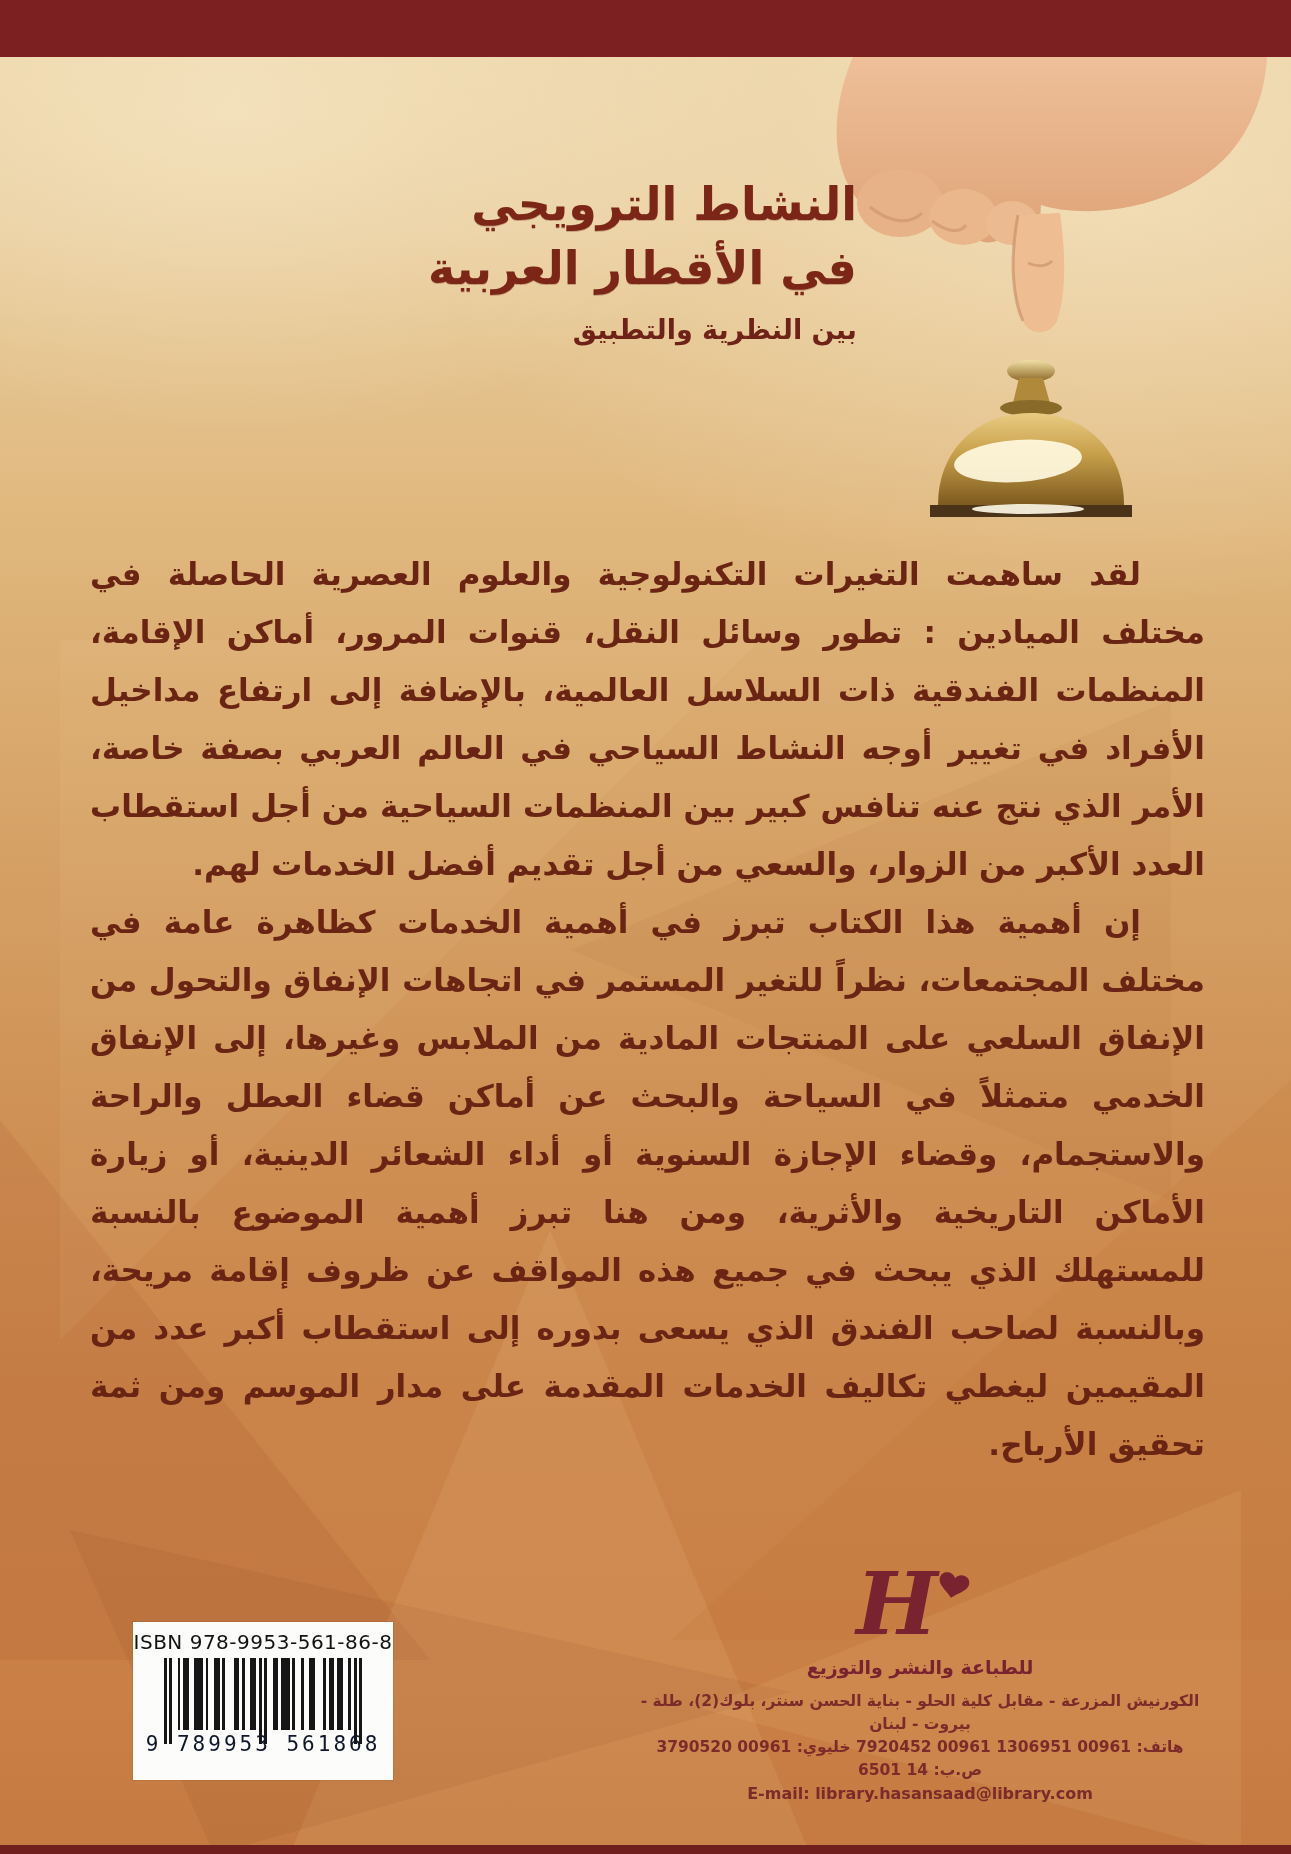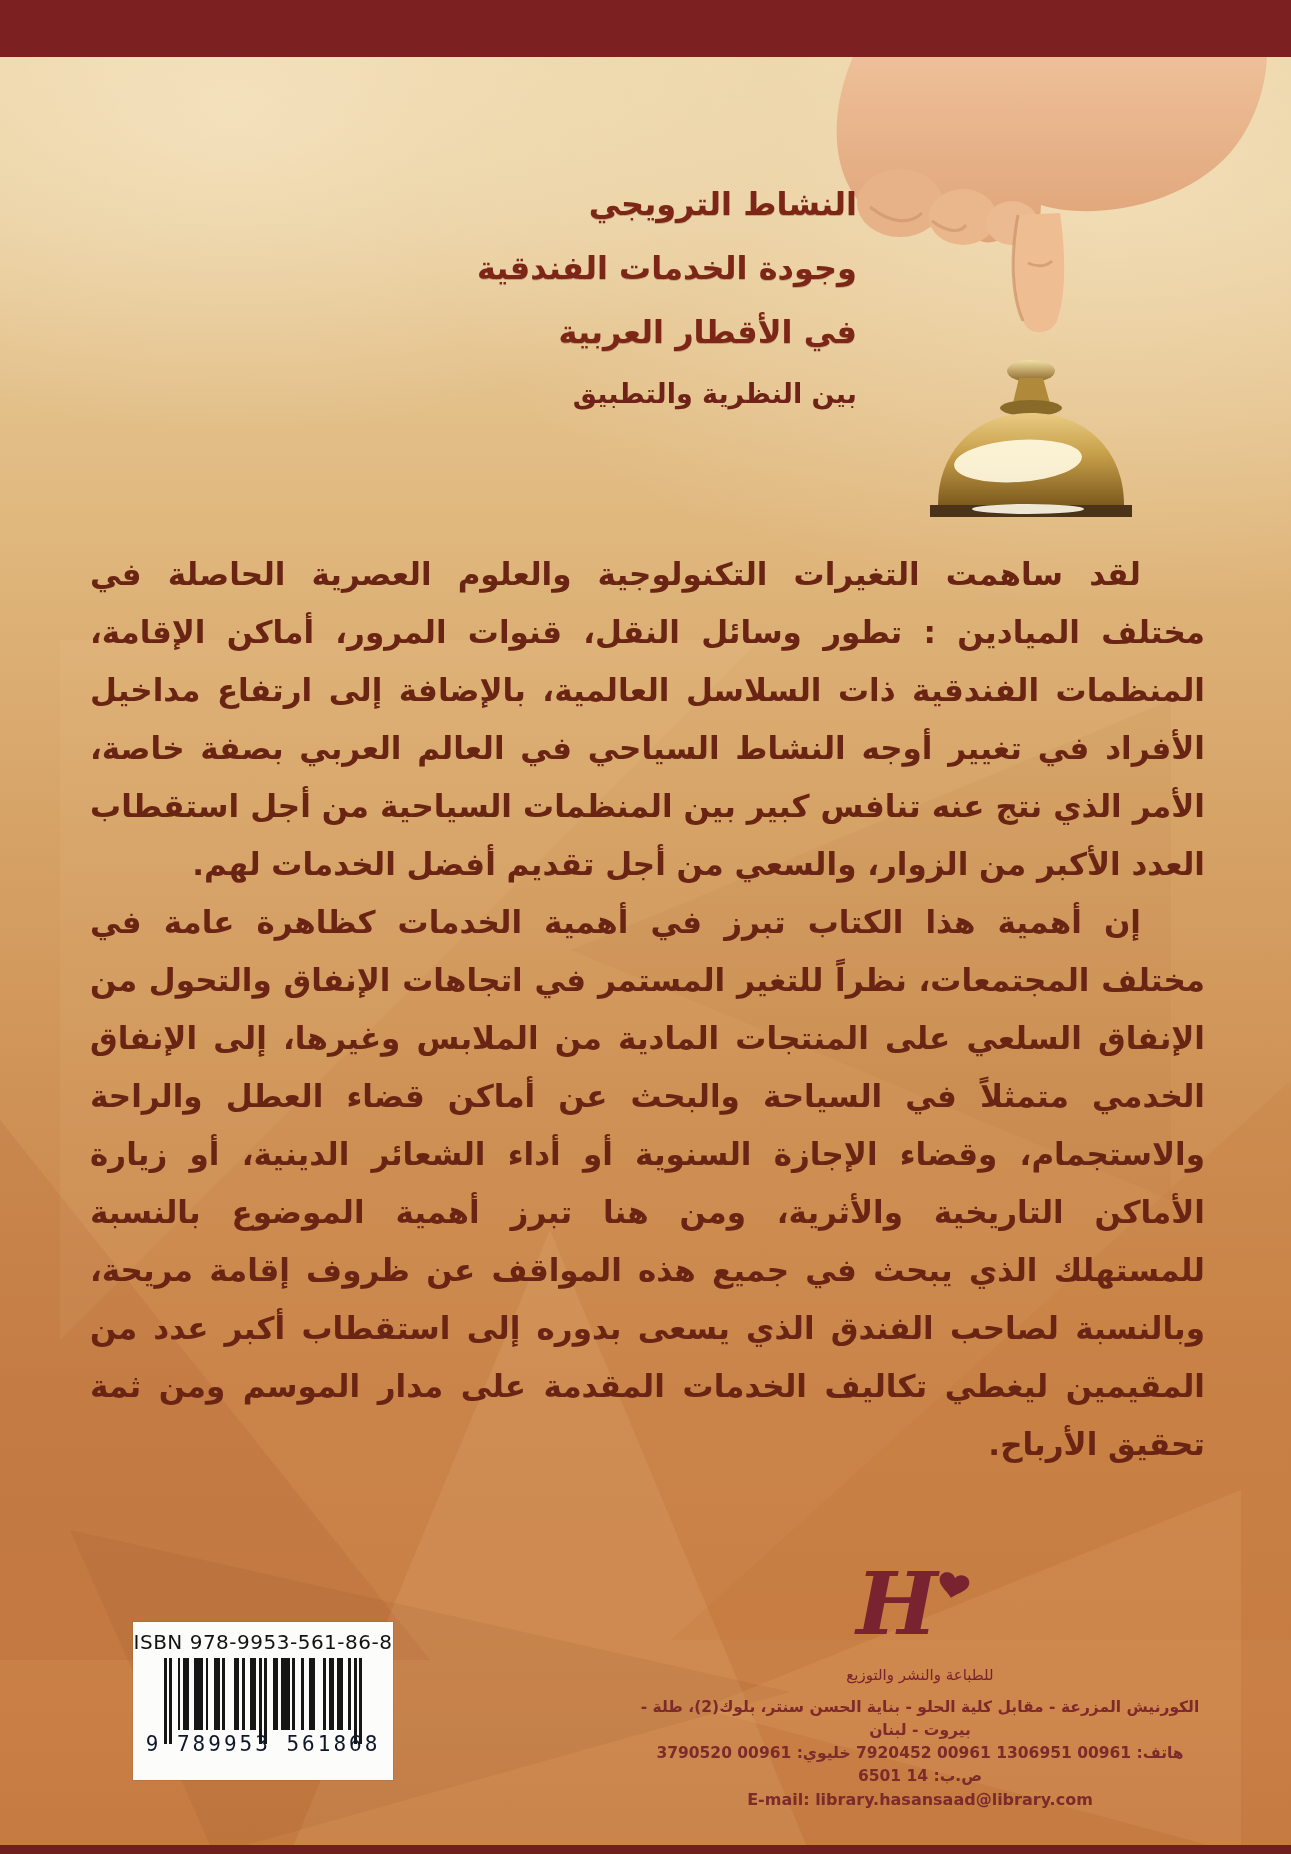--- a/index.html
+++ b/index.html
@@ -21,41 +21,41 @@
   .t5{right:50px;top:1490px;width:540px;height:364px;background:rgba(255,205,145,0.10);clip-path:polygon(100% 0,0 60%,100% 100%);}
   .t6{left:60px;top:640px;width:700px;height:700px;background:rgba(255,230,190,0.06);clip-path:polygon(0 0,100% 0,0 100%);}
   .t7{right:120px;top:700px;width:600px;height:500px;background:rgba(160,80,30,0.06);clip-path:polygon(100% 0,100% 100%,0 50%);}
 
   .band-top{position:absolute;top:0;left:0;width:100%;height:57px;background:#7c2022;}
   .band-bottom{position:absolute;bottom:0;left:0;width:100%;height:9px;background:#6e1f1e;}
 
   .photo{position:absolute;left:760px;top:57px;width:531px;height:460px;}
 
   .title-block{position:absolute;top:172px;right:434px;text-align:right;direction:rtl;color:#7c2618;}
-  .title-line{font-size:32px;font-weight:bold;line-height:64px;white-space:nowrap;text-shadow:0 1px 0 rgba(90,20,10,0.25);margin-left:45px;}
+  .title-line{font-size:46px;font-weight:bold;line-height:64px;white-space:nowrap;text-shadow:0 1px 0 rgba(90,20,10,0.25);margin-left:45px;}
   .subtitle{font-size:27px;font-weight:bold;margin-top:14px;color:#6f2318;white-space:nowrap;}
 
   .body-text{position:absolute;top:545px;left:90px;right:86px;direction:rtl;text-align:justify;
     font-size:31px;line-height:58px;color:#6a2414;font-weight:bold;}
   .body-text p{margin:0;text-indent:64px;}
 
   .barcode-box{position:absolute;left:133px;top:1622px;width:260px;height:158px;background:#fcfcfa;
     display:flex;flex-direction:column;align-items:center;padding-top:8px;box-sizing:border-box;
     box-shadow:0 0 0 1px rgba(0,0,0,0.06);}
   .isbn-label{font-size:20px;letter-spacing:0.5px;color:#121212;}
   .bars{display:flex;align-items:flex-start;height:86px;margin-top:4px;}
   .bar{background:#161616;height:72px;}
   .bar.sp{background:transparent;}
   .bar.guard{height:86px;}
   .barcode-digits{font-family:"DejaVu Sans Mono",monospace;font-size:21px;letter-spacing:3px;color:#0f172a;margin-top:-12px;background:transparent;}
 
   .publisher{position:absolute;top:1560px;left:640px;width:560px;text-align:center;color:#7a2330;direction:rtl;}
   .logo{display:block;margin:0 auto;}
   .pub-name{font-size:33px;font-weight:bold;line-height:38px;color:#7a2330;font-style:italic;}
-  .pub-tagline{font-size:15px;font-weight:normal;margin-top:20px;color:#7a2330;}
+  .pub-tagline{font-size:19px;font-weight:bold;margin-top:10px;color:#7a2330;}
   .pub-contact{margin-top:12px;font-size:15.5px;line-height:23px;font-weight:bold;color:#7c2a2a;}
   .pub-email{direction:ltr;font-size:16px;font-weight:bold;color:#7c2a2a;}
 </style>
 </head>
 <body>
 
 <div class="page">
 
   <div class="pattern">
     <div class="tri t1"></div>
@@ -108,21 +108,20 @@
       <ellipse cx="271" cy="351" rx="31" ry="8" fill="#8a6a28"></ellipse>
       <path d="M178 448 C 178 392 218 356 271 356 C 324 356 364 392 364 448 Z" fill="url(#gold)"></path>
       <ellipse cx="258" cy="404" rx="64" ry="21" fill="#fff8e0" opacity="0.92" transform="rotate(-4 258 404)"></ellipse>
       <path d="M170 448 L 372 448 L 372 460 L 170 460 Z" fill="#4a3318"></path>
       <ellipse cx="268" cy="452" rx="56" ry="5" fill="#fffbe8" opacity="0.9"></ellipse>
     </g>
   </svg>
 
   <div class="title-block">
     <div class="title-line">النشاط الترويجي</div>
-    <div class="title-line">وجودة الخدمات الفندقية</div>
     <div class="title-line">في الأقطار العربية</div>
     <div class="subtitle">بين النظرية والتطبيق</div>
   </div>
 
   <div class="body-text">
     <p>لقد ساهمت التغيرات التكنولوجية والعلوم العصرية الحاصلة في مختلف الميادين : تطور وسائل النقل، قنوات المرور، أماكن الإقامة، المنظمات الفندقية ذات السلاسل العالمية، بالإضافة إلى ارتفاع مداخيل الأفراد في تغيير أوجه النشاط السياحي في العالم العربي بصفة خاصة، الأمر الذي نتج عنه تنافس كبير بين المنظمات السياحية من أجل استقطاب العدد الأكبر من الزوار، والسعي من أجل تقديم أفضل الخدمات لهم.</p>
     <p>إن أهمية هذا الكتاب تبرز في أهمية الخدمات كظاهرة عامة في مختلف المجتمعات، نظراً للتغير المستمر في اتجاهات الإنفاق والتحول من الإنفاق السلعي على المنتجات المادية من الملابس وغيرها، إلى الإنفاق الخدمي متمثلاً في السياحة والبحث عن أماكن قضاء العطل والراحة والاستجمام، وقضاء الإجازة السنوية أو أداء الشعائر الدينية، أو زيارة الأماكن التاريخية والأثرية، ومن هنا تبرز أهمية الموضوع بالنسبة للمستهلك الذي يبحث في جميع هذه المواقف عن ظروف إقامة مريحة، وبالنسبة لصاحب الفندق الذي يسعى بدوره إلى استقطاب أكبر عدد من المقيمين ليغطي تكاليف الخدمات المقدمة على مدار الموسم ومن ثمة تحقيق الأرباح.</p>
   </div>
 
   <div class="barcode-box">

